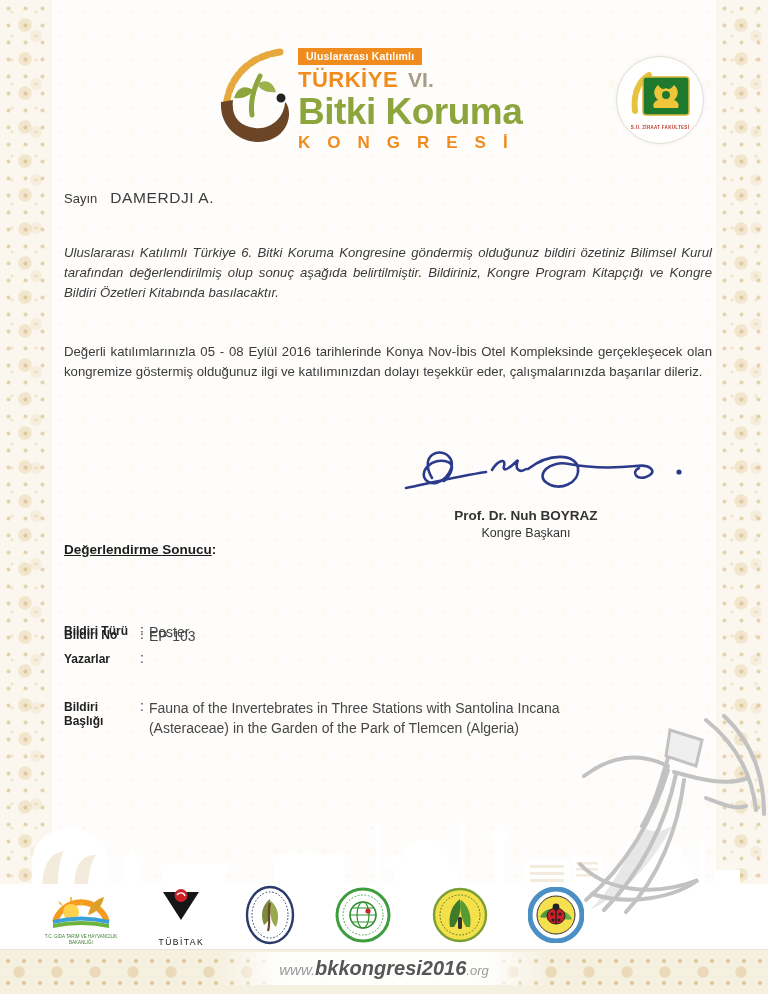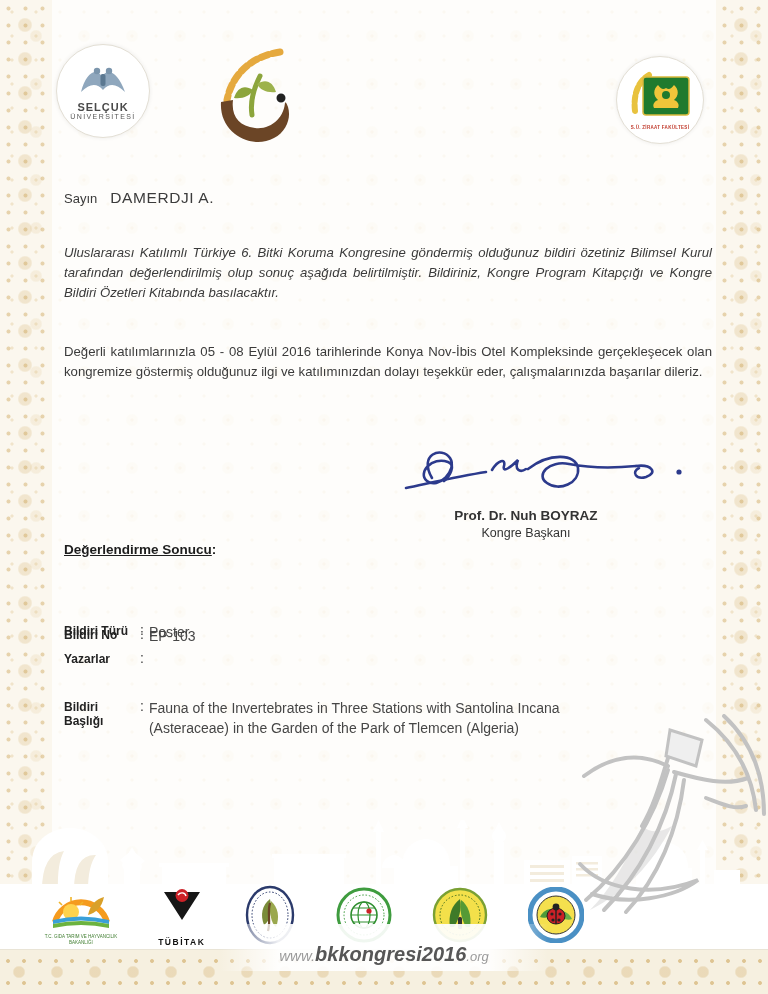--- a/index.html
+++ b/index.html
@@ -68,71 +68,67 @@
 
   
   .skyline{ left:24px; top:820px; z-index:2; }
   .dervish{ left:556px; top:714px; z-index:5; }
   .logo-strip{ position:absolute; left:0; right:0; top:884px; height:66px; background:#fff; z-index:3;
     border-bottom:1px solid #e9e4d6; }
   .logo-row{ position:absolute; left:44px; top:884px; width:540px; height:66px; z-index:4;
     display:flex; align-items:center; justify-content:space-between; }
   .flogo{ display:flex; flex-direction:column; align-items:center; justify-content:center; }
   .ministry-caption{ font-size:4.5px; color:#3f7d2f; text-align:center; width:74px; line-height:1.2; margin-top:1px; }
-  .tubitak-label{ font-size:8.5px; font-weight:bold; color:#111; letter-spacing:1.5px; margin-top:12px; }
+  .tubitak-label{ font-size:8.5px; font-weight:normal; color:#111; letter-spacing:1.5px; margin-top:12px; }
 
   .bottom-band{
     position:absolute; left:0; right:0; top:950px; height:44px; z-index:4;
     background-color:#f6f0e0;
     background-image:
       radial-gradient(circle, rgba(203,161,83,.55) 1.5px, transparent 2.3px),
       radial-gradient(circle, rgba(203,161,83,.28) 5px, transparent 6.5px);
     background-size:16px 22px, 38px 44px;
   }
   .site-line{
-    position:absolute; left:50%; top:924px; transform:translateX(-50%); z-index:5;
-    white-space:nowrap; padding:19px 60px 5px; font-style:italic;
+    position:absolute; left:50%; top:952px; transform:translateX(-50%); z-index:5;
+    white-space:nowrap; padding:5px 60px 5px; font-style:italic;
     background:linear-gradient(90deg, rgba(255,255,255,0), rgba(255,255,255,.92) 18%, rgba(255,255,255,.92) 82%, rgba(255,255,255,0));
   }
   .site-prefix{ font-size:15px; color:#9a9a9a; }
   .site-domain{ font-size:20px; font-weight:bold; color:#565656; }
   .site-suffix{ font-size:13px; color:#9a9a9a; }
 </style>
 </head>
 <body>
 
 <div class="page">
   <div class="edge left"></div>
   <div class="edge right"></div>
   <div class="content-bg"></div>
 
-  <div class="logo-circle logo-selcuk">
-    <span>
-      <svg width="52" height="34" viewBox="0 0 52 34">
-        <path d="M4,30 C9,10 20,5 25,15 C30,5 41,10 48,30 C39,21 32,21 26,28 C20,21 13,21 4,30 Z" fill="#8fa7bd"></path>
-        <circle cx="20" cy="9" r="3.2" fill="#7b95ac"></circle>
-          <circle cx="32" cy="9" r="3.2" fill="#7b95ac"></circle>
-        <rect x="23.5" y="12" width="5" height="12" rx="2" fill="#5b7891"></rect>
-      </svg>
-    </span>
-    <div class="selcuk-l1">SELÇUK</div>
-    <div class="selcuk-l2">ÜNİVERSİTESİ</div>
-  </div>
 
   <div class="logo-congress">
     <span>
       <svg width="84" height="104" viewBox="0 0 84 104">
         <path d="M72,6 C44,10 24,28 19,54" fill="none" stroke="#e5a93e" stroke-width="7" stroke-linecap="round" stroke-dasharray="8 4"></path>
         <path d="M52,30 C45,44 42,57 44,69" fill="none" stroke="#8ca53c" stroke-width="5" stroke-linecap="round"></path>
         <path d="M45,44 C36,38 29,42 26,52 C35,53 42,50 45,44 Z" fill="#8ca53c"></path>
         <path d="M49,38 C58,32 65,36 68,46 C59,47 52,44 49,38 Z" fill="#9db24c"></path>
         <path d="M13,56 C11,88 44,104 66,92 C81,84 85,66 77,55 C77,71 63,84 47,82 C31,80 23,70 25,54 Z" fill="#6b4526"></path>
         <circle cx="73" cy="52" r="5.5" fill="#222" stroke="#fff" stroke-width="2"></circle>
       </svg>
     </span>
+    <div class="congress-text">
+      <span class="congress-badge">Uluslararası Katılımlı</span>
+      <div class="congress-line1">
+        <span class="congress-country">TÜRKİYE</span><span class="congress-edition">VI.</span>
+      </div>
+      <div class="congress-title">Bitki Koruma</div>
+      <div class="congress-subtitle">KONGRESİ</div>
+    </div>
   </div>
 
   <div class="logo-circle logo-ziraat">
     <span>
       <svg width="62" height="52" viewBox="0 0 62 52">
         <path d="M6,40 C4,22 10,10 20,4" fill="none" stroke="#e8c23e" stroke-width="6" stroke-linecap="round" stroke-dasharray="6 3"></path>
         <rect x="14" y="6" width="46" height="38" rx="3" fill="#1f7a2e" stroke="#d9b93c" stroke-width="1.5"></rect>
         <path d="M29,14 C24,18 24,25 29,29 C26,30 23,33 25,37 L49,37 C51,33 48,30 45,29 C50,25 50,18 45,14 C42,18 40,19 37,17 C34,19 32,18 29,14 Z" fill="#f0c53a"></path>
         <circle cx="37" cy="24" r="4" fill="#1f7a2e"></circle>
       </svg>

